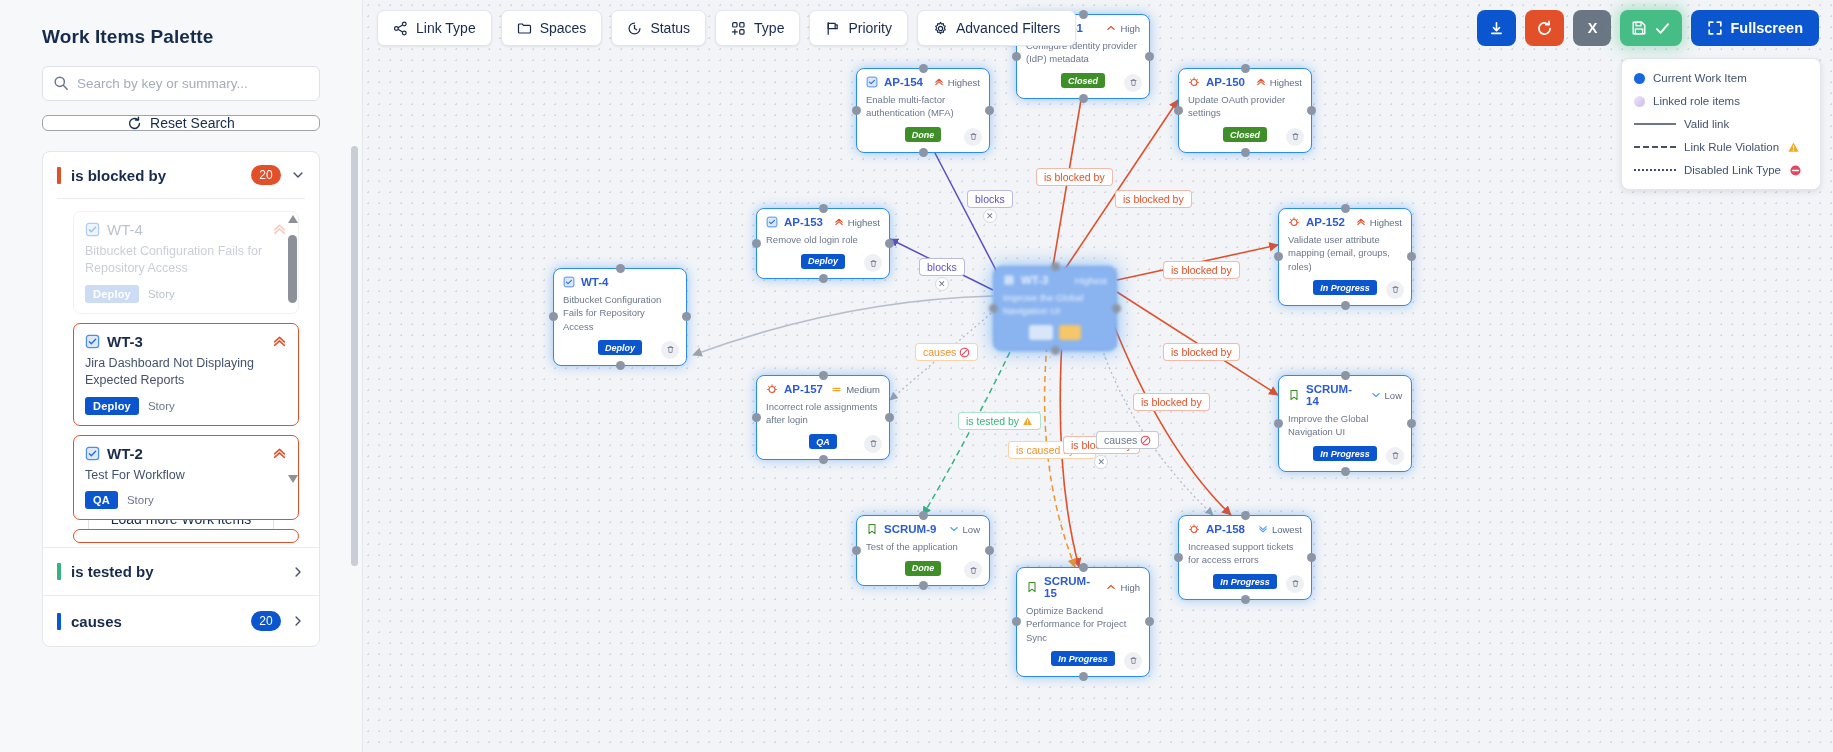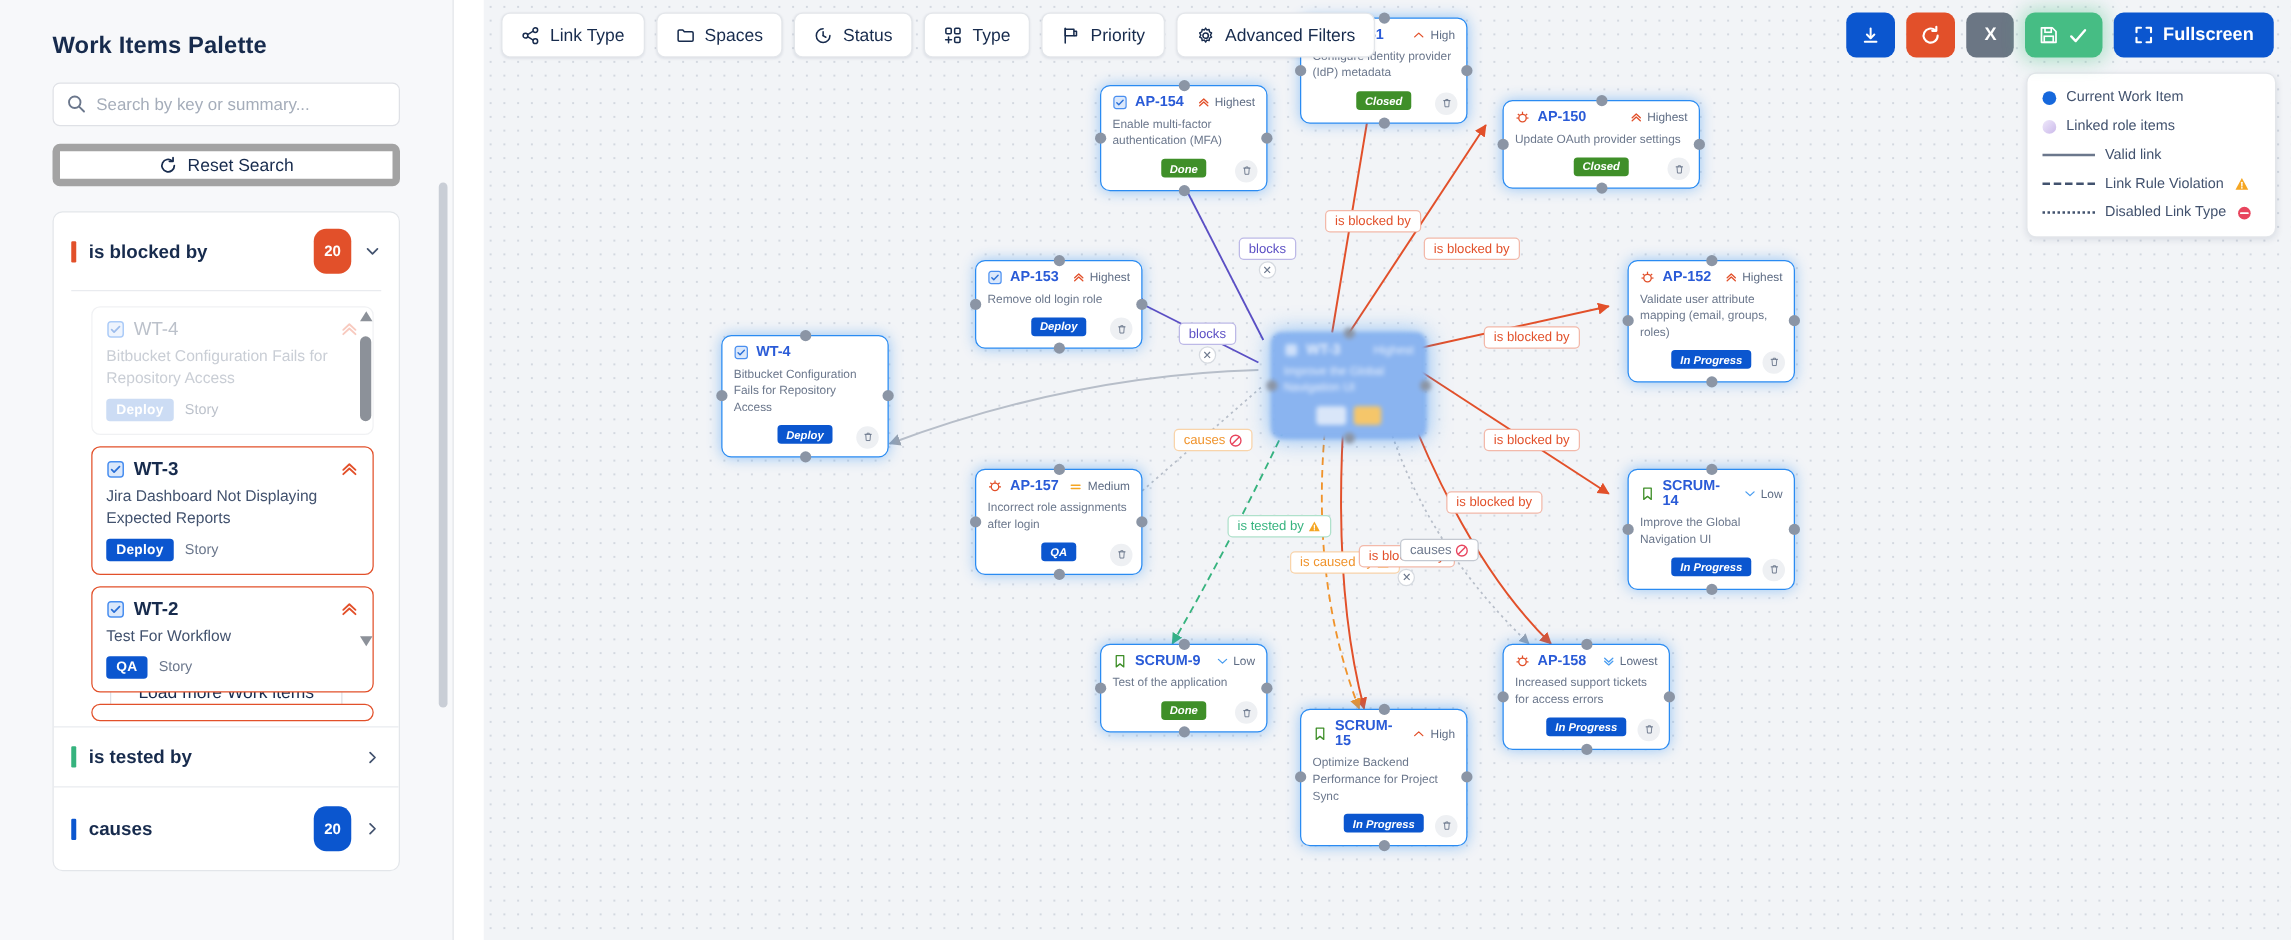--- a/index.html
+++ b/index.html
@@ -2,21 +2,21 @@
 <html><head>
 <meta charset="utf-8">
 <style>
   * { box-sizing: border-box; margin: 0; padding: 0; }
   html, body {
     width: 1833px; height: 752px;
     font-family: "Liberation Sans", sans-serif;
     background: #ffffff;
     overflow: hidden;
   }
-  .app { position: relative; width: 1833px; height: 752px; display: flex; gap: 24px; }
+  .app { position: relative; width: 1833px; height: 752px; display: flex; }
 
   
   .sidebar {
     width: 363px; height: 752px;
     background: #f7f8fa;
     border-right: 1px solid #e3e6ea;
     padding: 18px 22px 0 22px;
     position: relative;
     flex: 0 0 363px;
   }
@@ -34,40 +34,40 @@
     font-size: 13.5px; color: #172b4d;
     font-family: "Liberation Sans", sans-serif;
     outline: none;
   }
   .search-input::placeholder { color: #a5adba; }
   .search-ico {
     position: absolute; left: 11px; top: 9px;
     width: 16px; height: 16px; pointer-events: none;
   }
   .reset-btn {
-    margin: 0 20px 20px 20px; width: calc(100% - 40px); height: 34px;
-    border: 6px solid #a3a3a3; border-radius: 6px; background: #fff;
+    margin: 0 20px 20px 20px; width: calc(100% - 40px); height: 16px;
+    border: 1px solid #a3a3a3; border-radius: 6px; background: #fff;
     font-size: 14px; color: #172b4d; cursor: pointer;
     display: flex; align-items: center; justify-content: center; gap: 8px;
     font-family: "Liberation Sans", sans-serif;
   }
   .group-card {
     margin: 0 20px; background: #fff;
     border: 1px solid #e3e6ea; border-radius: 8px;
     overflow: hidden;
   }
   .group-head {
     display: flex; align-items: center; gap: 10px;
     padding: 13px 14px; cursor: pointer;
   }
   .accent { width: 4px; height: 17px; border-radius: 1px; flex: 0 0 4px; }
   .group-name { font-size: 15px; font-weight: bold; color: #172b4d; flex: 1; }
   .count-pill {
-    min-width: 30px; height: 36px; border-radius: 10px;
-    color: #fff; font-size: 12px; font-weight: bold;
+    min-width: 30px; height: 20px; border-radius: 10px;
+    color: #fff; font-size: 12px; font-weight: normal;
     display: flex; align-items: center; justify-content: center; padding: 0 7px; margin-left: 37px;
   }
   .chev { width: 14px; height: 14px; color: #42526e; flex: 0 0 14px; }
   .group-sep { height: 1px; background: #e9ebef; margin: 0 14px; }
 
   .items-scroll {
     position: relative; padding: 12px 20px 8px 30px; max-height: 300px;
   }
   .wi-card {
     border: 1px solid #dfe1e6; border-radius: 7px; background: #fff;
@@ -552,21 +552,21 @@
             <path d="M3.4 4.4h9.2M6.4 4.4V2.8h3.2v1.6M4.6 4.4l.7 8.8h5.4l.7-8.8" fill="none" stroke="#6b778c" stroke-width="1.3" stroke-linecap="round" stroke-linejoin="round"></path>
           </svg>
         </span>
       </div>
       <span class="handle h-t"></span>
       <span class="handle h-b"></span>
       <span class="handle h-l"></span>
       <span class="handle h-r"></span>
     </div>
 
-    <div class="node" style="left:815px;top:80px;width:158px">
+    <div class="node" style="left:815px;top:68px;width:134px">
       <div class="nd-head">
         <svg width="12" height="12" viewBox="0 0 16 16">
           <circle cx="8" cy="8.6" r="4" fill="none" stroke="#e2502a" stroke-width="1.4"></circle>
           <line x1="8" y1="1.8" x2="8" y2="4.4" stroke="#e2502a" stroke-width="1.3"></line>
           <line x1="1.6" y1="8.6" x2="3.9" y2="8.6" stroke="#e2502a" stroke-width="1.3"></line>
           <line x1="12.1" y1="8.6" x2="14.4" y2="8.6" stroke="#e2502a" stroke-width="1.3"></line>
           <line x1="3" y1="4.2" x2="4.9" y2="5.8" stroke="#e2502a" stroke-width="1.3"></line>
           <line x1="13" y1="4.2" x2="11.1" y2="5.8" stroke="#e2502a" stroke-width="1.3"></line>
         </svg>
         <span class="nd-key">AP-150</span>

